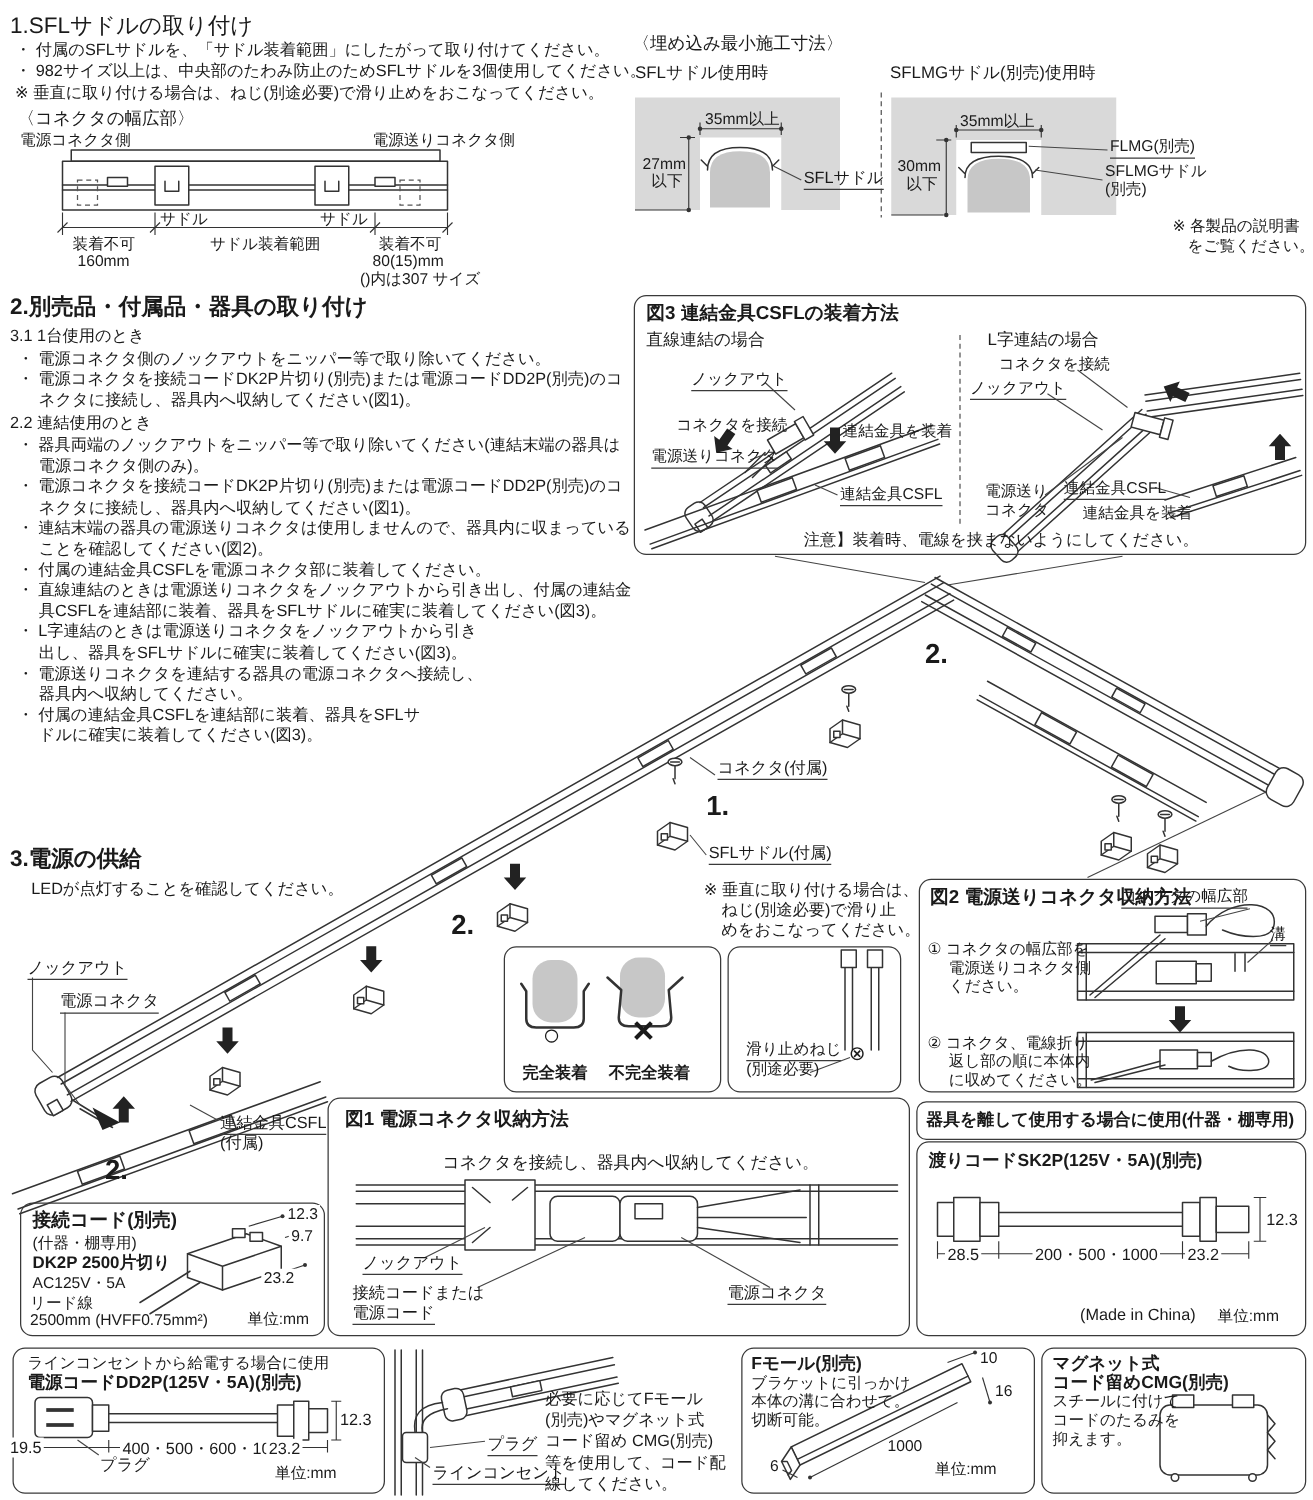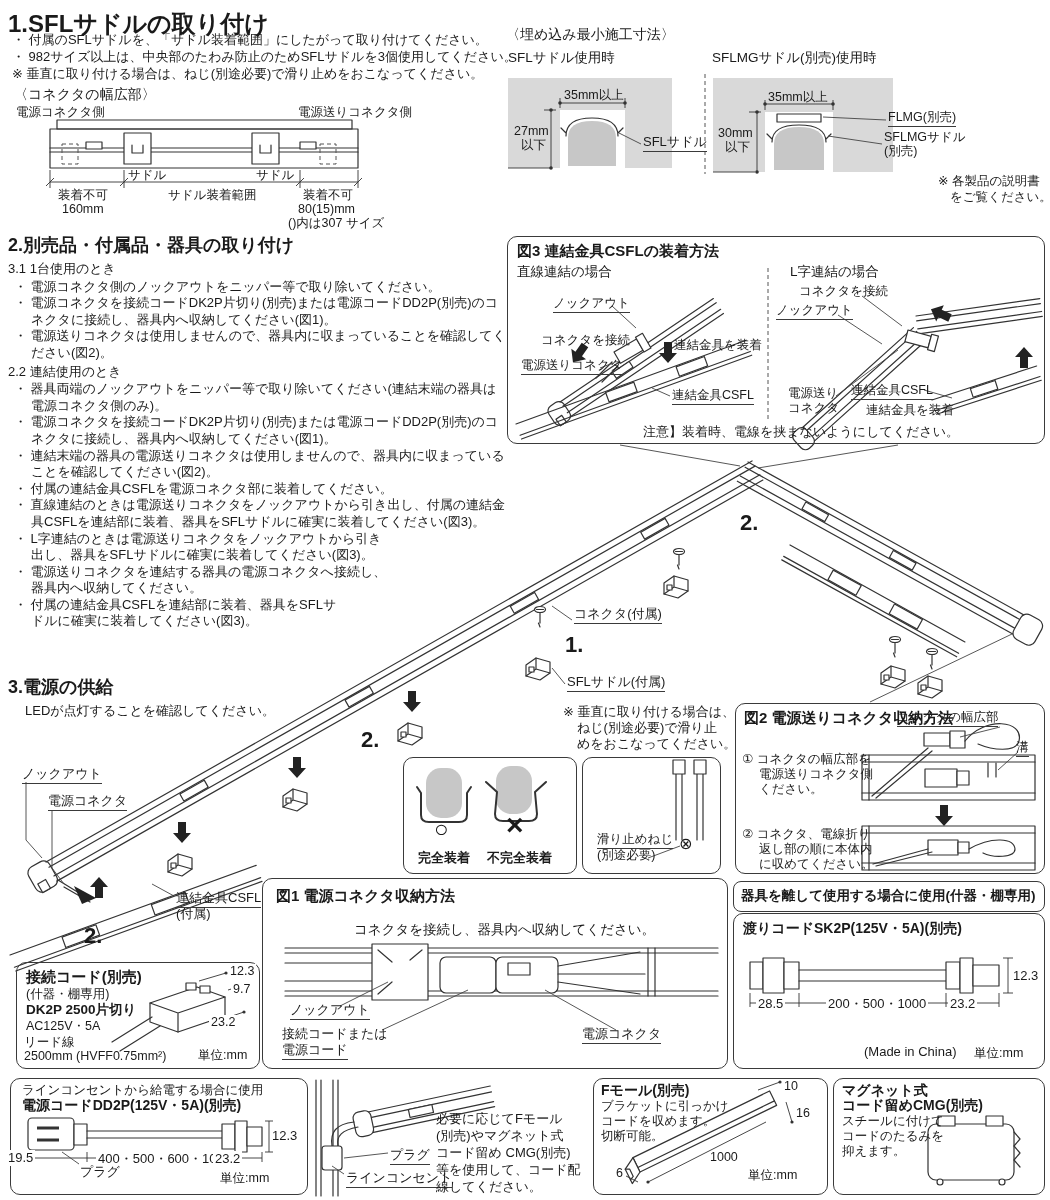--- a/index.html
+++ b/index.html
@@ -3,21 +3,21 @@
 <meta charset="utf-8">
 <style>
   *{margin:0;padding:0;box-sizing:border-box}
   html,body{background:#fff}
   body{width:1050px;height:1200px;position:relative;overflow:hidden;
        font-family:"Liberation Sans","DejaVu Sans",sans-serif;color:#1a1a1a}
   #page{position:absolute;left:0;top:0;width:1050px;height:1200px;background:#fff}
   svg.art{position:absolute;left:0;top:0;z-index:0}
   .box{position:absolute;border:1.6px solid #3a3a3a;border-radius:10px;background:transparent;z-index:1}
   .L{position:absolute;white-space:nowrap;font-size:13px;line-height:16px;z-index:2}
-  .h1{position:absolute;white-space:nowrap;font-size:24px;font-weight:bold;z-index:2}
+  .h1{position:absolute;white-space:nowrap;font-size:18px;font-weight:normal;z-index:2}
   .s12{font-size:12.5px;line-height:15px}
   .s135{font-size:13.5px}
   .s14{font-size:14px}
   .s15{font-size:15px}
   .b{font-weight:bold}
   .U{border-bottom:1px solid #3a3a3a;padding-bottom:1px}
   .step{font-size:22px;font-weight:bold;line-height:22px}
   .d{background:#fff;padding:0 2px}
   .flow{position:absolute;z-index:2;font-size:13px;line-height:16.6px}
   .flow .ttl{font-size:18px;font-weight:bold;margin-bottom:5px;line-height:22px}
@@ -417,21 +417,20 @@
 <div class="L s12" style="left:884px;top:130px">SFLMGサドル</div>
 <div class="L s12" style="left:884px;top:144px">(別売)</div>
 <div class="L s12" style="left:938px;top:174px">※ 各製品の説明書</div>
 <div class="L s12" style="left:950px;top:190px">をご覧ください。</div>
 
 <div class="flow" style="left:8px;top:234px;width:500px">
   <div class="ttl">2.別売品・付属品・器具の取り付け</div>
   <div class="sub">3.1 1台使用のとき</div>
   <div class="bl">・ 電源コネクタ側のノックアウトをニッパー等で取り除いてください。</div>
   <div class="bl">・ 電源コネクタを接続コードDK2P片切り(別売)または電源コードDD2P(別売)のコネクタに接続し、器具内へ収納してください(図1)。</div>
-  <div class="bl">・ 電源送りコネクタは使用しませんので、器具内に収まっていることを確認してください(図2)。</div>
   <div class="sub">2.2 連結使用のとき</div>
   <div class="bl">・ 器具両端のノックアウトをニッパー等で取り除いてください(連結末端の器具は電源コネクタ側のみ)。</div>
   <div class="bl">・ 電源コネクタを接続コードDK2P片切り(別売)または電源コードDD2P(別売)のコネクタに接続し、器具内へ収納してください(図1)。</div>
   <div class="bl">・ 連結末端の器具の電源送りコネクタは使用しませんので、器具内に収まっていることを確認してください(図2)。</div>
   <div class="bl">・ 付属の連結金具CSFLを電源コネクタ部に装着してください。</div>
   <div class="bl">・ 直線連結のときは電源送りコネクタをノックアウトから引き出し、付属の連結金具CSFLを連結部に装着、器具をSFLサドルに確実に装着してください(図3)。</div>
   <div class="bl" style="width:380px">・ L字連結のときは電源送りコネクタをノックアウトから引き出し、器具をSFLサドルに確実に装着してください(図3)。</div>
   <div class="bl" style="width:380px">・ 電源送りコネクタを連結する器具の電源コネクタへ接続し、器具内へ収納してください。</div>
   <div class="bl" style="width:330px">・ 付属の連結金具CSFLを連結部に装着、器具をSFLサドルに確実に装着してください(図3)。</div>
 </div>
@@ -527,21 +526,21 @@
 <div class="L U" style="left:390px;top:1147px">プラグ</div>
 <div class="L U" style="left:346px;top:1170px">ラインコンセント</div>
 <div class="L" style="left:436px;top:1110px;line-height:17px">必要に応じてFモール</div>
 <div class="L" style="left:436px;top:1127px;line-height:17px">(別売)やマグネット式</div>
 <div class="L" style="left:436px;top:1144px;line-height:17px">コード留め CMG(別売)</div>
 <div class="L" style="left:436px;top:1161px;line-height:17px">等を使用して、コード配</div>
 <div class="L" style="left:436px;top:1178px;line-height:17px">線してください。</div>
 
 <div class="L s14 b" style="left:601px;top:1082px">Fモール(別売)</div>
 <div class="L s12" style="left:601px;top:1099px">ブラケットに引っかけ</div>
-<div class="L s12" style="left:601px;top:1114px">コードを収めます。</div>
+<div class="L s12" style="left:601px;top:1114px">本体の溝に合わせて。</div>
 <div class="L s12" style="left:601px;top:1129px">切断可能。</div>
 <div class="L s12" style="left:784px;top:1079px">10</div>
 <div class="L s12" style="left:796px;top:1106px">16</div>
 <div class="L s12" style="left:710px;top:1150px">1000</div>
 <div class="L s12" style="left:616px;top:1166px">6</div>
 <div class="L s12" style="left:748px;top:1168px">単位:mm</div>
 
 <div class="L s14 b" style="left:842px;top:1082px">マグネット式</div>
 <div class="L s14 b" style="left:842px;top:1097px">コード留めCMG(別売)</div>
 <div class="L s12" style="left:842px;top:1114px">スチールに付けて</div>

